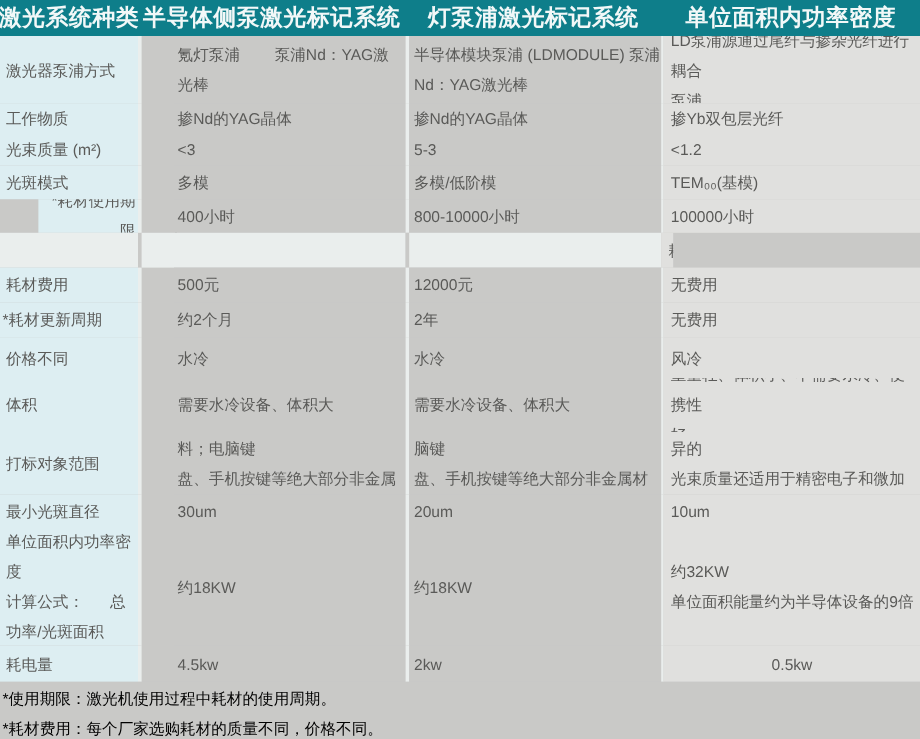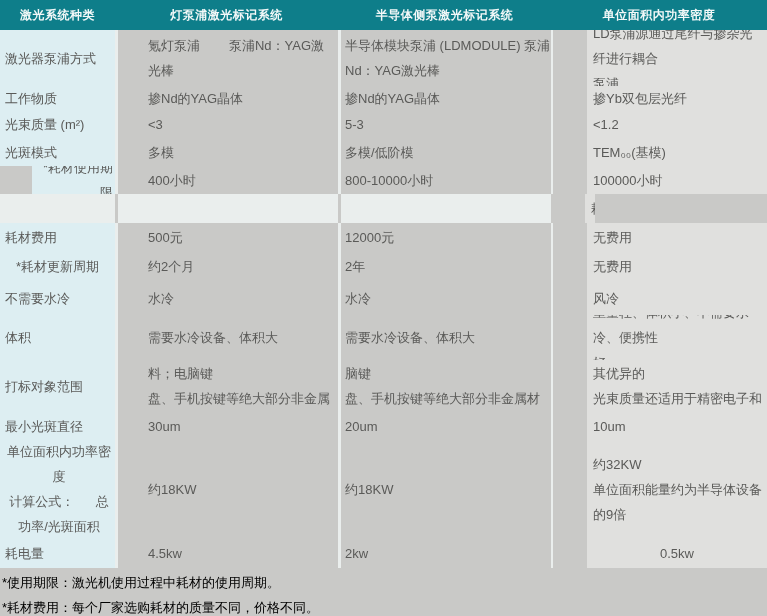--- a/index.html
+++ b/index.html
@@ -11,51 +11,51 @@
     --gap:#eaeeed;
     --text:#5a5a58;
   }
   *{margin:0;padding:0;box-sizing:border-box;}
   html,body{background:#fff;}
   body{font-family:"Liberation Sans","DejaVu Sans",sans-serif;}
   .page{width:767px;height:616px;overflow:hidden;background:var(--cell-bg);}
   
   .thead{display:grid;grid-template-columns:115px 223px 213px 1fr;height:30px;background:var(--header-bg);}
   .th{display:flex;align-items:center;justify-content:center;color:var(--header-text);
-      font-size:12px;font-weight:bold;letter-spacing:.5px;white-space:nowrap;}
+      font-size:19px;font-weight:bold;letter-spacing:.5px;white-space:nowrap;}
   
   .tbody{width:767px;}
   .row{display:grid;grid-template-columns:115px 3px 220px 3px 210px 2px 1fr;}
   .gap{background:var(--gap);}
   .cell{display:flex;align-items:center;font-size:13px;line-height:25px;color:var(--text);
         white-space:pre-wrap;overflow:hidden;}
-  .label{background:var(--label-bg);padding:0 2px 0 5px;text-align:center;}
+  .label{background:var(--label-bg);padding:0 2px 0 5px;}
   .c2{background:var(--cell-bg);padding-left:3px;padding-right:2px;margin-left:27px;}
   .c3{background:var(--cell-bg);padding-left:4px;padding-right:0;}
-  .c4{background:var(--fiber-bg);padding-left:6px;padding-right:4px;margin-left:34px;}
+  .c4{background:var(--fiber-bg);padding-left:6px;padding-right:4px;}
   .r1{height:56px}.r2{height:24px}.r3{height:28px}.r4{height:28px}.r5{height:28px}
   .r6{height:29px}.r7{height:29px}.r8{height:29px}.r9{height:34px}.r10{height:45px}
   .r11{height:52px}.r12{height:28px}.r13{height:98px}.r14{height:30px}
   
   .tbody .row:nth-child(5) .label{justify-content:flex-end;text-align:right;margin-left:32px;}
-  .tbody .row:nth-child(8) .label{padding-left:16px;}
+  .tbody .row:nth-child(8) .label{padding-left:2px;}
   .tbody .row:nth-child(14) .c4{justify-content:center;padding-left:0;padding-right:0;text-align:center;}
   
   .tfoot{height:48px;background:var(--cell-bg);padding:3px 0 0 2px;}
   .note{font-size:13px;line-height:24.5px;color:#000000;white-space:pre-wrap;}
 </style>
 </head>
 <body>
 
 <div class="page">
 
   <div class="thead">
     <div class="th">激光系统种类</div>
+    <div class="th">半导体侧泵激光标记系统</div>
     <div class="th">灯泵浦激光标记系统</div>
-    <div class="th">半导体侧泵激光标记系统</div>
     <div class="th">单位面积内功率密度</div>
   </div>
 
   <div class="tbody">
 
     <div class="row r1">
       <div class="cell label">激光器泵浦方式</div>
       <div class="gap"></div>
       <div class="cell c2">氪灯泵浦        泵浦Nd：YAG激光棒</div>
       <div class="gap"></div>
@@ -129,21 +129,21 @@
       <div class="cell label">*耗材更新周期</div>
       <div class="gap"></div>
       <div class="cell c2">约2个月</div>
       <div class="gap"></div>
       <div class="cell c3">2年</div>
       <div class="gap"></div>
       <div class="cell c4">无费用</div>
     </div>
 
     <div class="row r9">
-      <div class="cell label">不需要水冷</div>
+      <div class="cell label">价格不同</div>
       <div class="gap"></div>
       <div class="cell c2">水冷</div>
       <div class="gap"></div>
       <div class="cell c3">水冷</div>
       <div class="gap"></div>
       <div class="cell c4">风冷</div>
     </div>
 
     <div class="row r10">
       <div class="cell label">体积</div>

